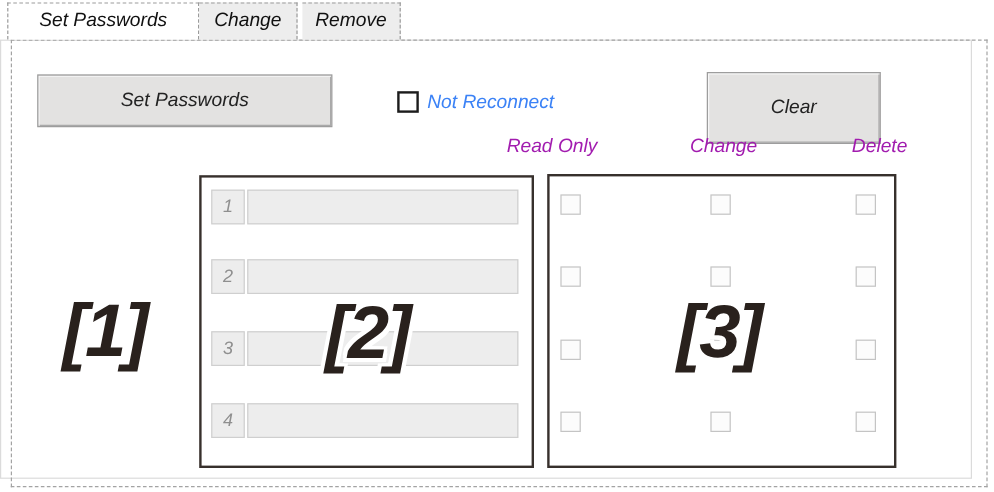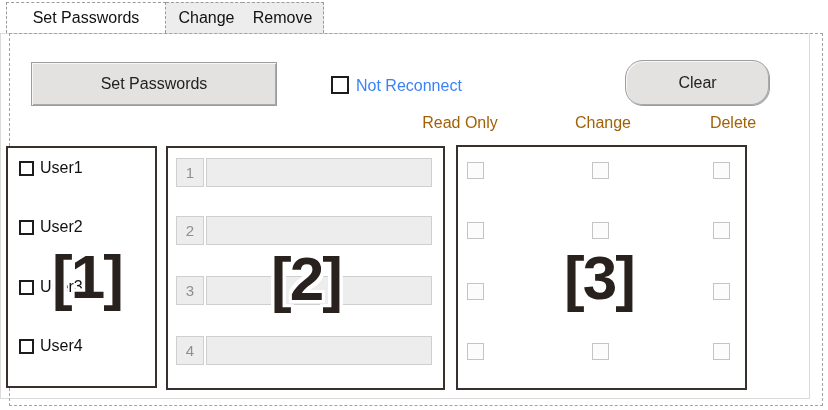--- a/index.html
+++ b/index.html
@@ -1,49 +1,49 @@
 <!DOCTYPE html>
 <html><head>
 <meta charset="utf-8">
 <style>
-  * { margin:0; padding:0; box-sizing:border-box; }
+  * { margin:0; padding:0; box-sizing:border-box;font-style:italic; }
   html,body { background:#fff; }
   body { font-family:"Liberation Sans", sans-serif; color:#1a1a1a; }
   .screen { position:relative; width:828px; height:410px; background:#fff; overflow:hidden; }
 
   
   .tab { position:absolute; top:2px; height:31px; display:flex; align-items:center; justify-content:center;
          font-size:16px; color:#111; }
   .tab-active { left:6px; width:160px; background:#fff;
                 border-top:1px dashed #9b9b9b; border-left:1px dashed #9b9b9b; border-right:1px dashed #9b9b9b; }
   .tab-idle { background:#ededed; border-top:1px dashed #9b9b9b; border-right:1px dashed #9b9b9b; }
   .tab-change { left:166px; width:82px; }
-  .tab-remove { left:242px; width:82px; }
+  .tab-remove { left:252px; width:82px; }
 
   
   .page-solid  { position:absolute; left:0; top:33px; width:810px; height:366px;
                  border:1px solid #dbdbdb; background:#fff; }
   .page-dashed { position:absolute; left:9px; top:33px; width:814px; height:373px;
                  border:1px dashed #a3a3a3; }
 
   
   .btn { position:absolute; display:flex; align-items:center; justify-content:center;
          background:#e3e2e1; border:1px solid #9d9d9d; font-size:16px; color:#222;
          box-shadow: inset 1px 1px 0 #f7f7f7, inset -1px -1px 0 #a9a9a9; }
   .btn-setpw { left:31px; top:62px; width:246px; height:44px; }
-  .btn-clear { left:625px; top:60px; width:145px; height:46px;border-radius:18px; }
+  .btn-clear { left:589px; top:60px; width:145px; height:60px; }
 
   
   .cb { width:15px; height:15px; background:#fff; border:2px solid #1c1c1c; flex:0 0 auto; }
   .cb-big { position:absolute; left:331px; top:76px; width:18px; height:18px; background:#fff; border:2px solid #1c1c1c; }
   .cb-label { position:absolute; left:356px; top:77px; font-size:16px; color:#3b82f6; }
   .cb-dis { position:absolute; width:17px; height:17px; background:#fcfcfc; border:1px solid #c4c4c4; }
 
   
-  .colhdr { position:absolute; top:114px; font-size:16px; color:#a16207; text-align:center; }
+  .colhdr { position:absolute; top:114px; font-size:16px; color:#a21caf; text-align:center; }
   .hdr-readonly { left:408px; width:104px; }
   .hdr-change   { left:565px; width:76px; }
   .hdr-delete   { left:701px; width:64px; }
 
   
   .gbox { position:absolute; border:2px solid #37302c; background:#fff; }
   .box-users  { left:6px;   top:146px; width:151px; height:242px; }
   .box-fields { left:166px; top:146px; width:279px; height:244px; }
   .box-perms  { left:456px; top:145px; width:291px; height:245px; }
 
@@ -77,38 +77,20 @@
 
   <div class="btn btn-setpw">Set Passwords</div>
   <div class="cb-big"></div>
   <div class="cb-label">Not Reconnect</div>
   <div class="btn btn-clear">Clear</div>
 
   <div class="colhdr hdr-readonly">Read Only</div>
   <div class="colhdr hdr-change">Change</div>
   <div class="colhdr hdr-delete">Delete</div>
 
-  <div class="gbox box-users">
-    <div class="user-row" style="top:10px;">
-      <div class="cb"></div>
-      <span>User1</span>
-    </div>
-    <div class="user-row" style="top:69px;">
-      <div class="cb"></div>
-      <span>User2</span>
-    </div>
-    <div class="user-row" style="top:129px;">
-      <div class="cb"></div>
-      <span>User3</span>
-    </div>
-    <div class="user-row" style="top:188px;">
-      <div class="cb"></div>
-      <span>User4</span>
-    </div>
-  </div>
 
   <div class="gbox box-fields">
     <div class="field-row" style="top:10px;">
       <div class="field-num">1</div>
       <div class="field-box"></div>
     </div>
     <div class="field-row" style="top:68px;">
       <div class="field-num">2</div>
       <div class="field-box"></div>
     </div>

